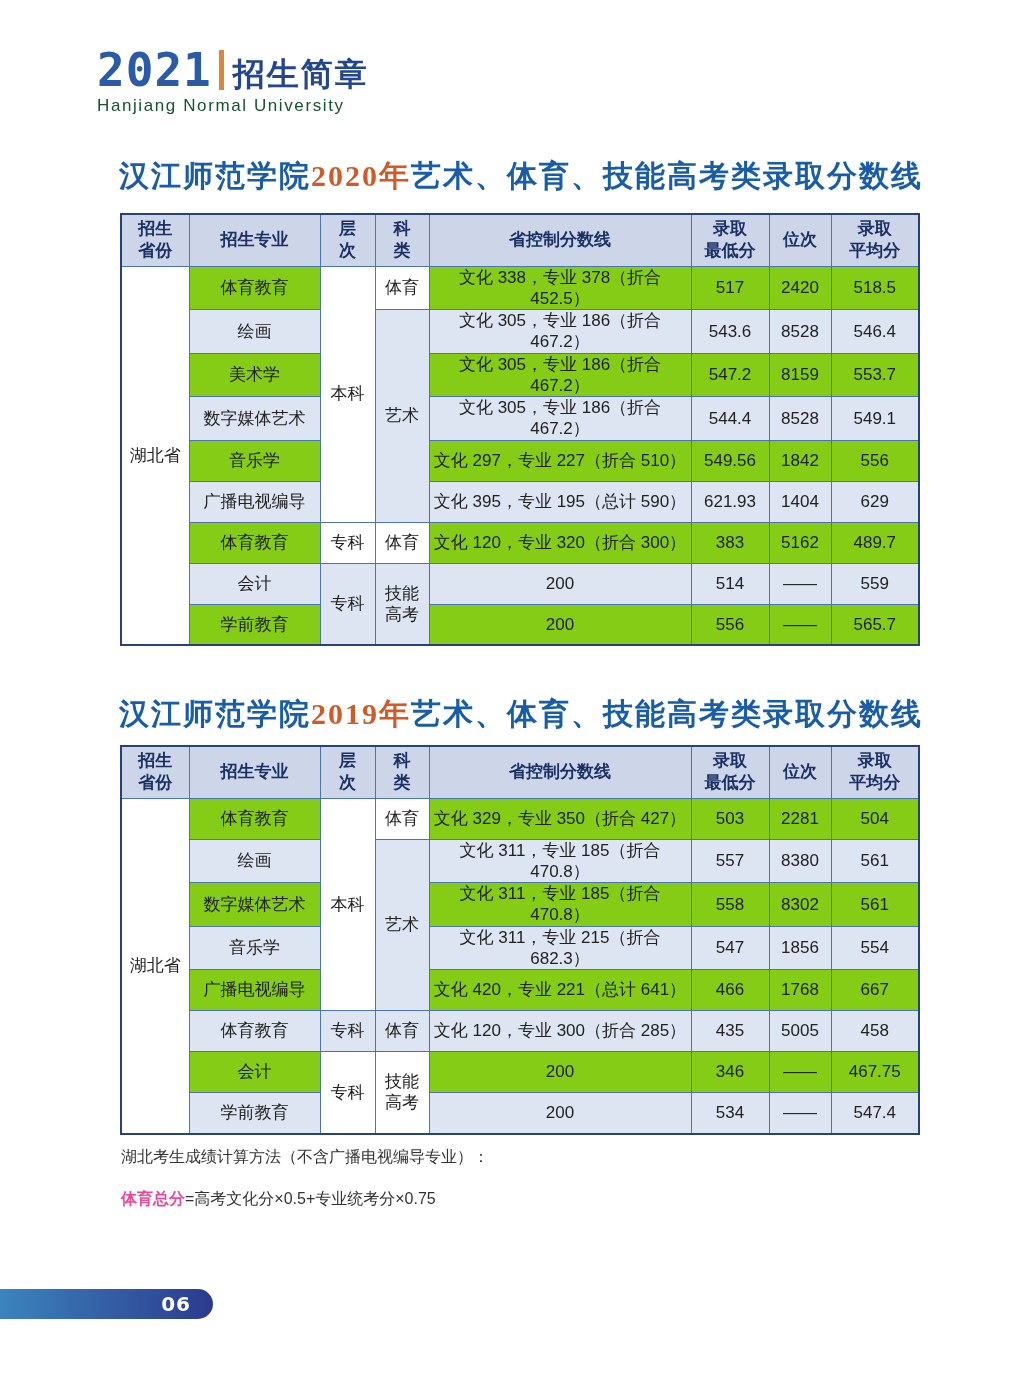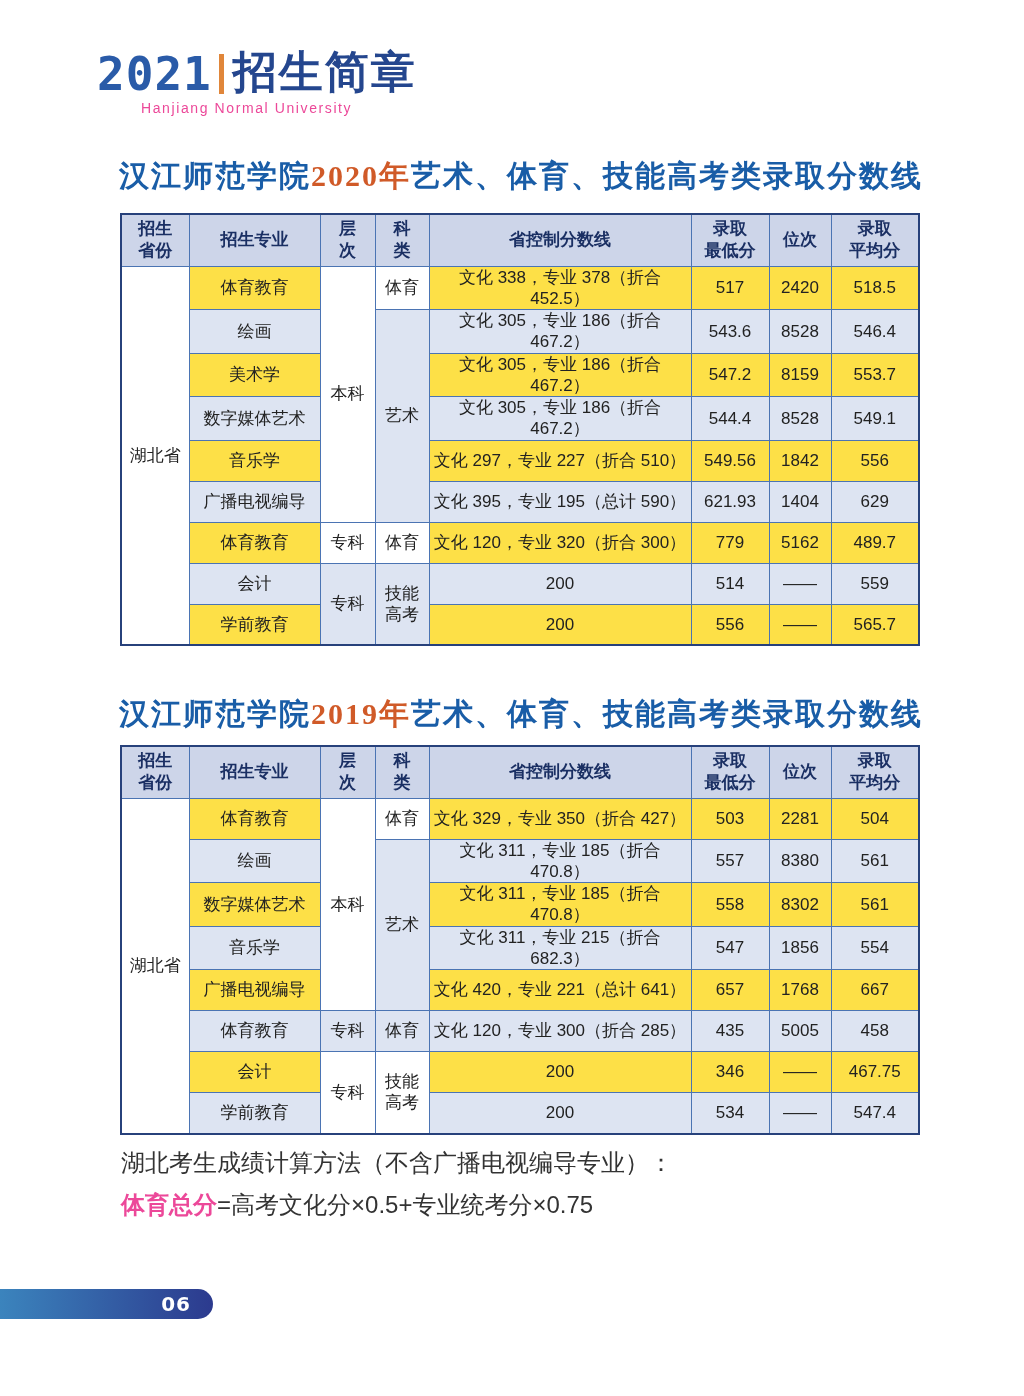--- a/index.html
+++ b/index.html
@@ -5,48 +5,48 @@
   html,body{margin:0;padding:0;background:#fff;}
   .page{position:relative;width:1024px;height:1396px;background:#fff;overflow:hidden;
         font-family:"Liberation Sans",sans-serif;padding-left:41px;}
 
   
   .logo{position:absolute;left:97px;top:50px;}
   .logo-top{display:flex;align-items:flex-end;}
   .logo-year{font-family:"DejaVu Sans Mono",monospace;font-weight:bold;font-size:46px;
              line-height:0.88;color:#2a5ba8;letter-spacing:1px;}
   .logo-divider{width:5px;height:40px;background:#e0863a;margin:0 9px 0 7px;}
-  .logo-title{font-size:44px;font-weight:bold;color:#24468e;letter-spacing:2px;line-height:1.0;}
-  .logo-sub{margin-top:6px;font-size:14px;color:#ec4899;letter-spacing:1.6px;margin-left:44px;}
+  .logo-title{font-size:32px;font-weight:bold;color:#24468e;letter-spacing:2px;line-height:1.0;}
+  .logo-sub{margin-top:6px;font-size:17px;color:#14532d;letter-spacing:1.6px;}
 
   
   .sec-title{position:absolute;left:119px;width:800px;font-size:30px;font-weight:bold;
              color:#195da7;letter-spacing:2px;white-space:nowrap;
              font-family:"Liberation Serif",serif;}
   .sec-title .yr{color:#d05a28;}
   .t1{top:156px;}
   .t2{top:694px;}
 
   
   .tblwrap{position:absolute;left:120px;}
   .w1{top:213px;}
   .w2{top:745px;}
   table.score{border-collapse:collapse;table-layout:fixed;width:798px;
-              border:2.5px solid #27417b;background:#fde047;}
+              border:2.5px solid #27417b;background:#84cc16;}
   .score th,.score td{border:1.5px solid #4b74b3;text-align:center;vertical-align:middle;
               white-space:pre-line;padding:0 2px;overflow:hidden;}
   .score tr.hd{height:52px;}
   .score tr.dr{height:41px;}
   .score th{background:#cdd5e9;color:#1a2f63;font-size:17px;font-weight:bold;line-height:1.3;}
   .score td{font-size:17px;color:#222;line-height:1.25;}
   .score tr.shade td{background:#dde4f2;}
   .score td.mg{background:#fff;}
 
   
-  .note{position:absolute;left:121px;font-size:24px;color:#333;white-space:nowrap;}
+  .note{position:absolute;left:121px;font-size:16px;color:#333;white-space:nowrap;}
   .note b{color:#ec4899;}
   .n1{top:1147px;}
   .n2{top:1189px;}
   .n3{top:1230px;}
 
   
   .pagebar{position:absolute;left:0;top:1289px;width:213px;height:30px;box-sizing:border-box;
            background:linear-gradient(90deg,#3b84bd,#2c3a8e);border-radius:0 15px 15px 0;
            color:#ffffff;font-weight:bold;font-size:20px;letter-spacing:1px;
            display:flex;align-items:center;justify-content:flex-end;padding-right:22px;
@@ -142,21 +142,21 @@
         <td>文化 395，专业 195（总计 590）</td>
         <td>621.93</td>
         <td>1404</td>
         <td>629</td>
       </tr>
       <tr class="dr">
         <td>体育教育</td>
         <td class="mg">专科</td>
         <td class="mg">体育</td>
         <td>文化 120，专业 320（折合 300）</td>
-        <td>779</td>
+        <td>383</td>
         <td>5162</td>
         <td>489.7</td>
       </tr>
       <tr class="dr shade">
         <td>会计</td>
         <td class="mg" rowspan="2">专科</td>
         <td class="mg" rowspan="2">技能
 高考</td>
         <td>200</td>
         <td>514</td>
@@ -234,21 +234,21 @@
       <tr class="dr shade">
         <td>音乐学</td>
         <td>文化 311，专业 215（折合 682.3）</td>
         <td>547</td>
         <td>1856</td>
         <td>554</td>
       </tr>
       <tr class="dr">
         <td>广播电视编导</td>
         <td>文化 420，专业 221（总计 641）</td>
-        <td>657</td>
+        <td>466</td>
         <td>1768</td>
         <td>667</td>
       </tr>
       <tr class="dr shade">
         <td>体育教育</td>
         <td class="mg">专科</td>
         <td class="mg">体育</td>
         <td>文化 120，专业 300（折合 285）</td>
         <td>435</td>
         <td>5005</td>

